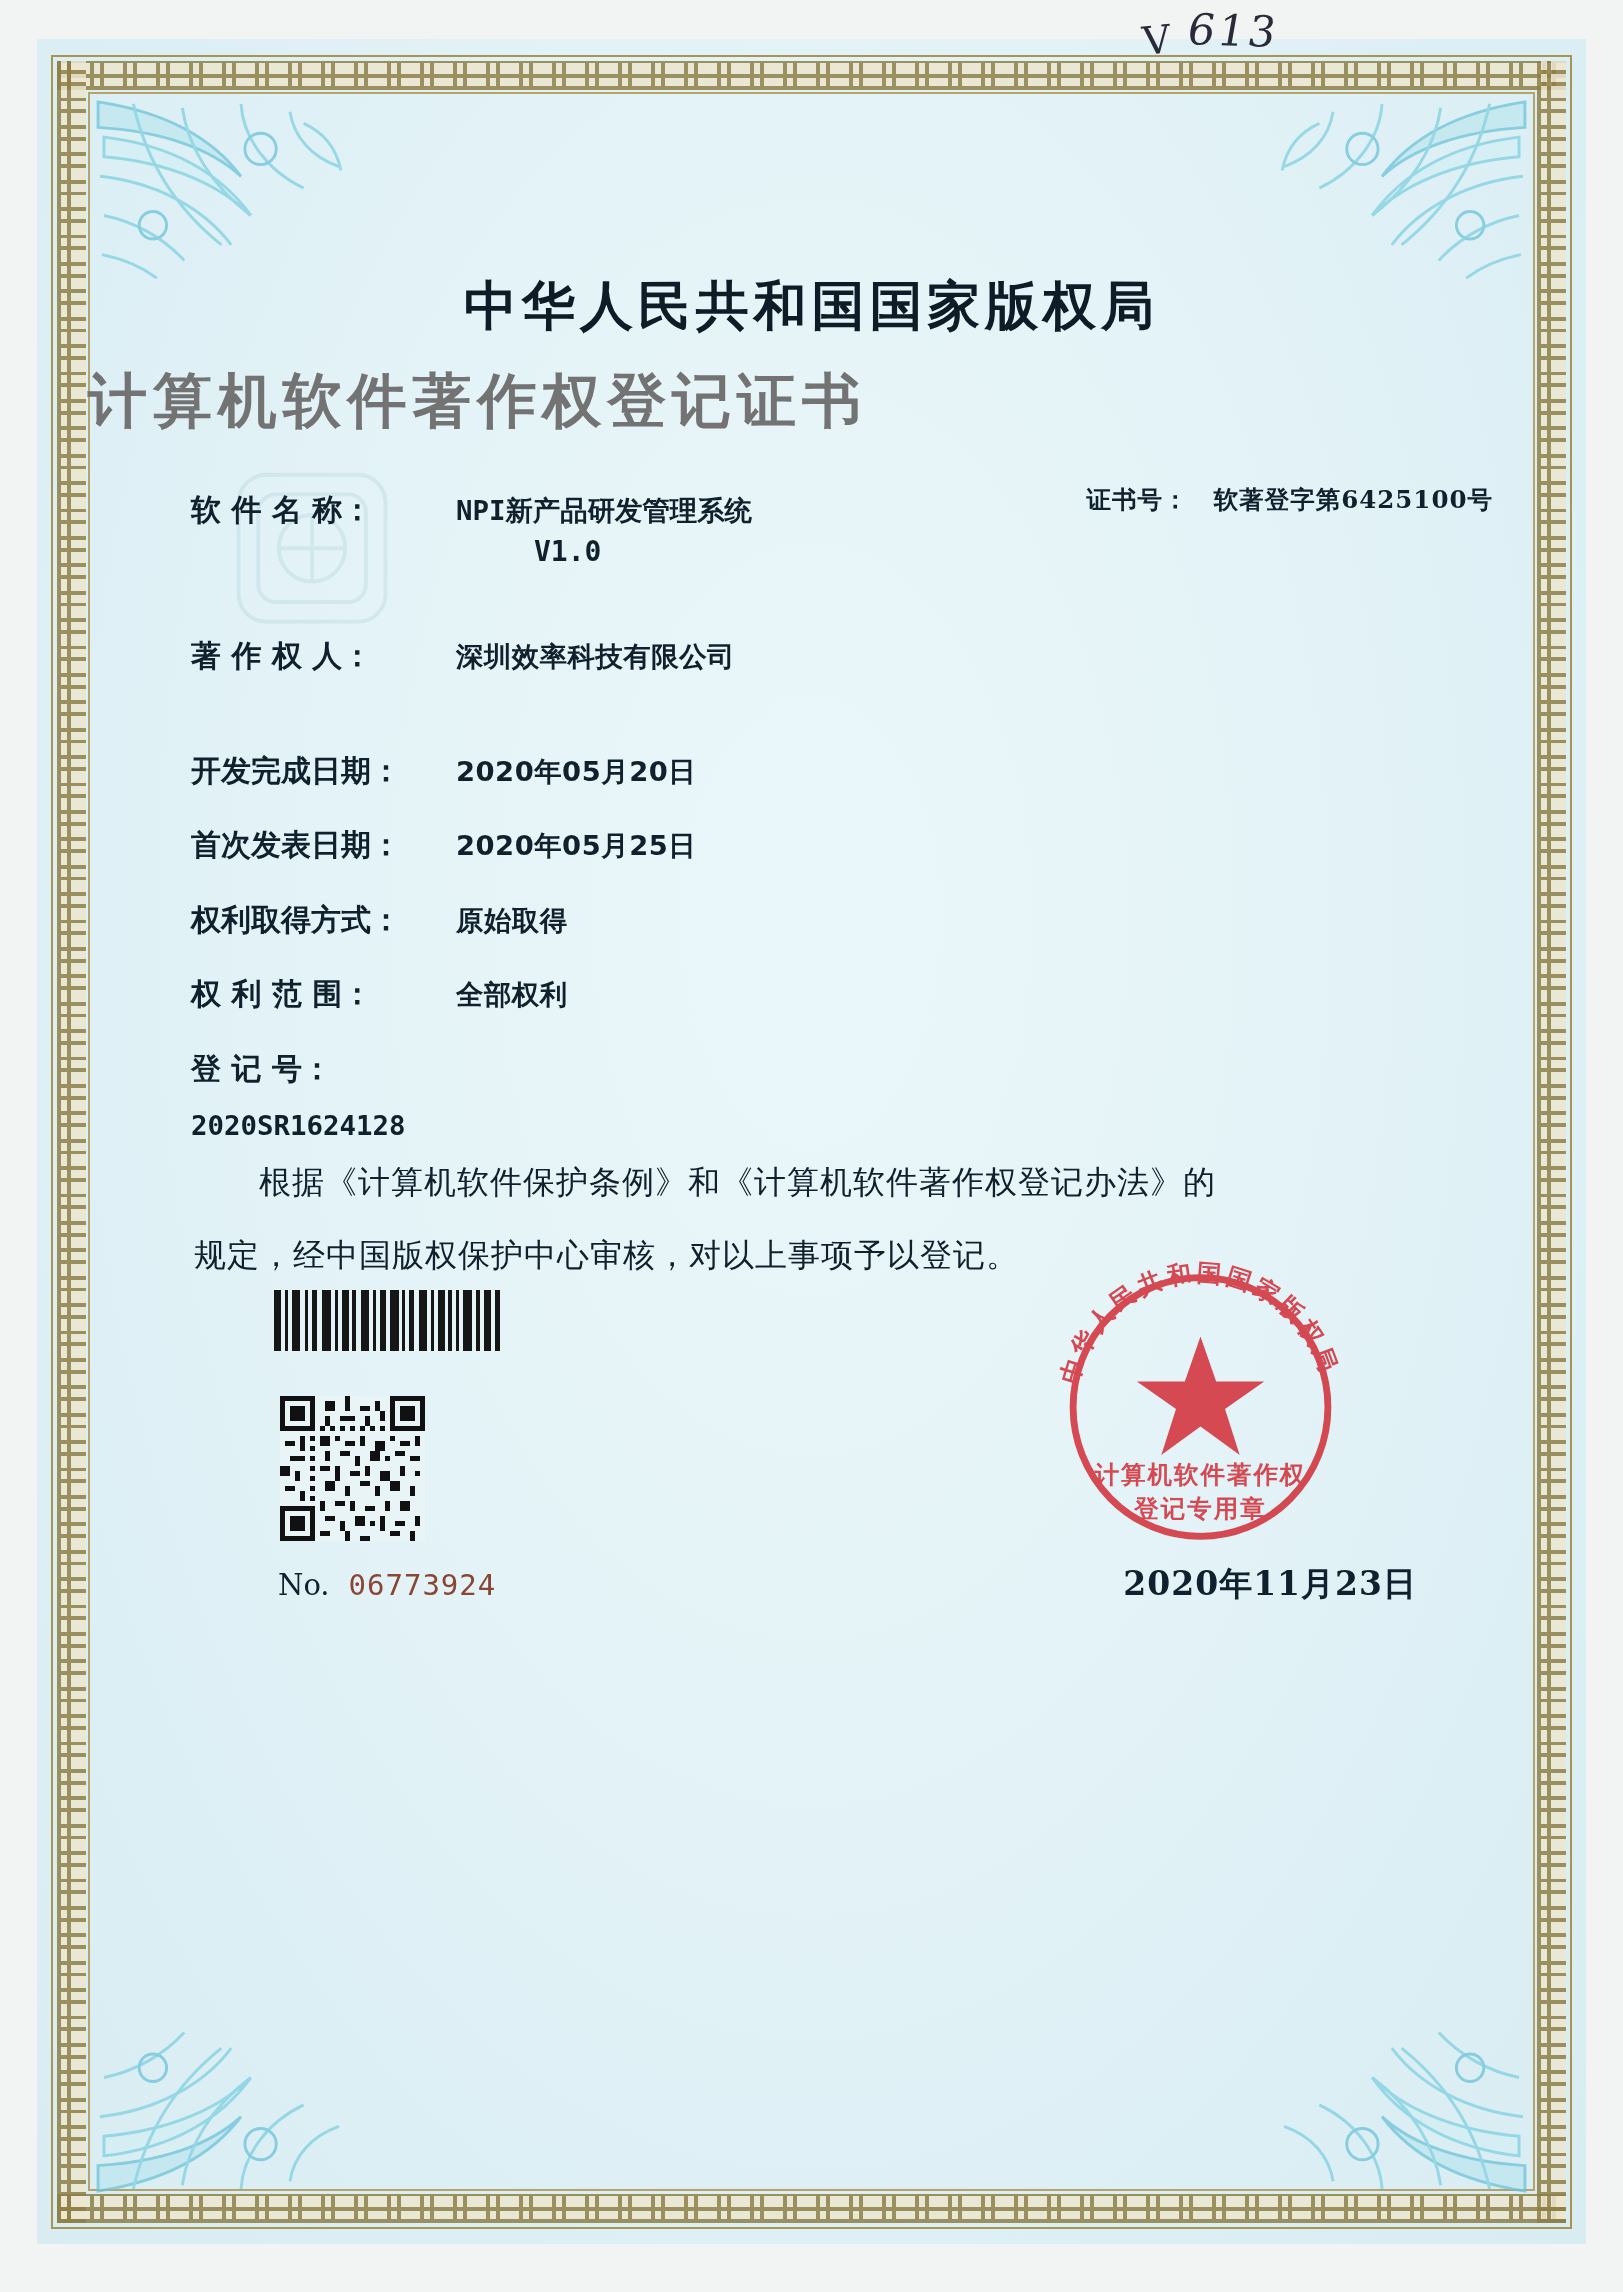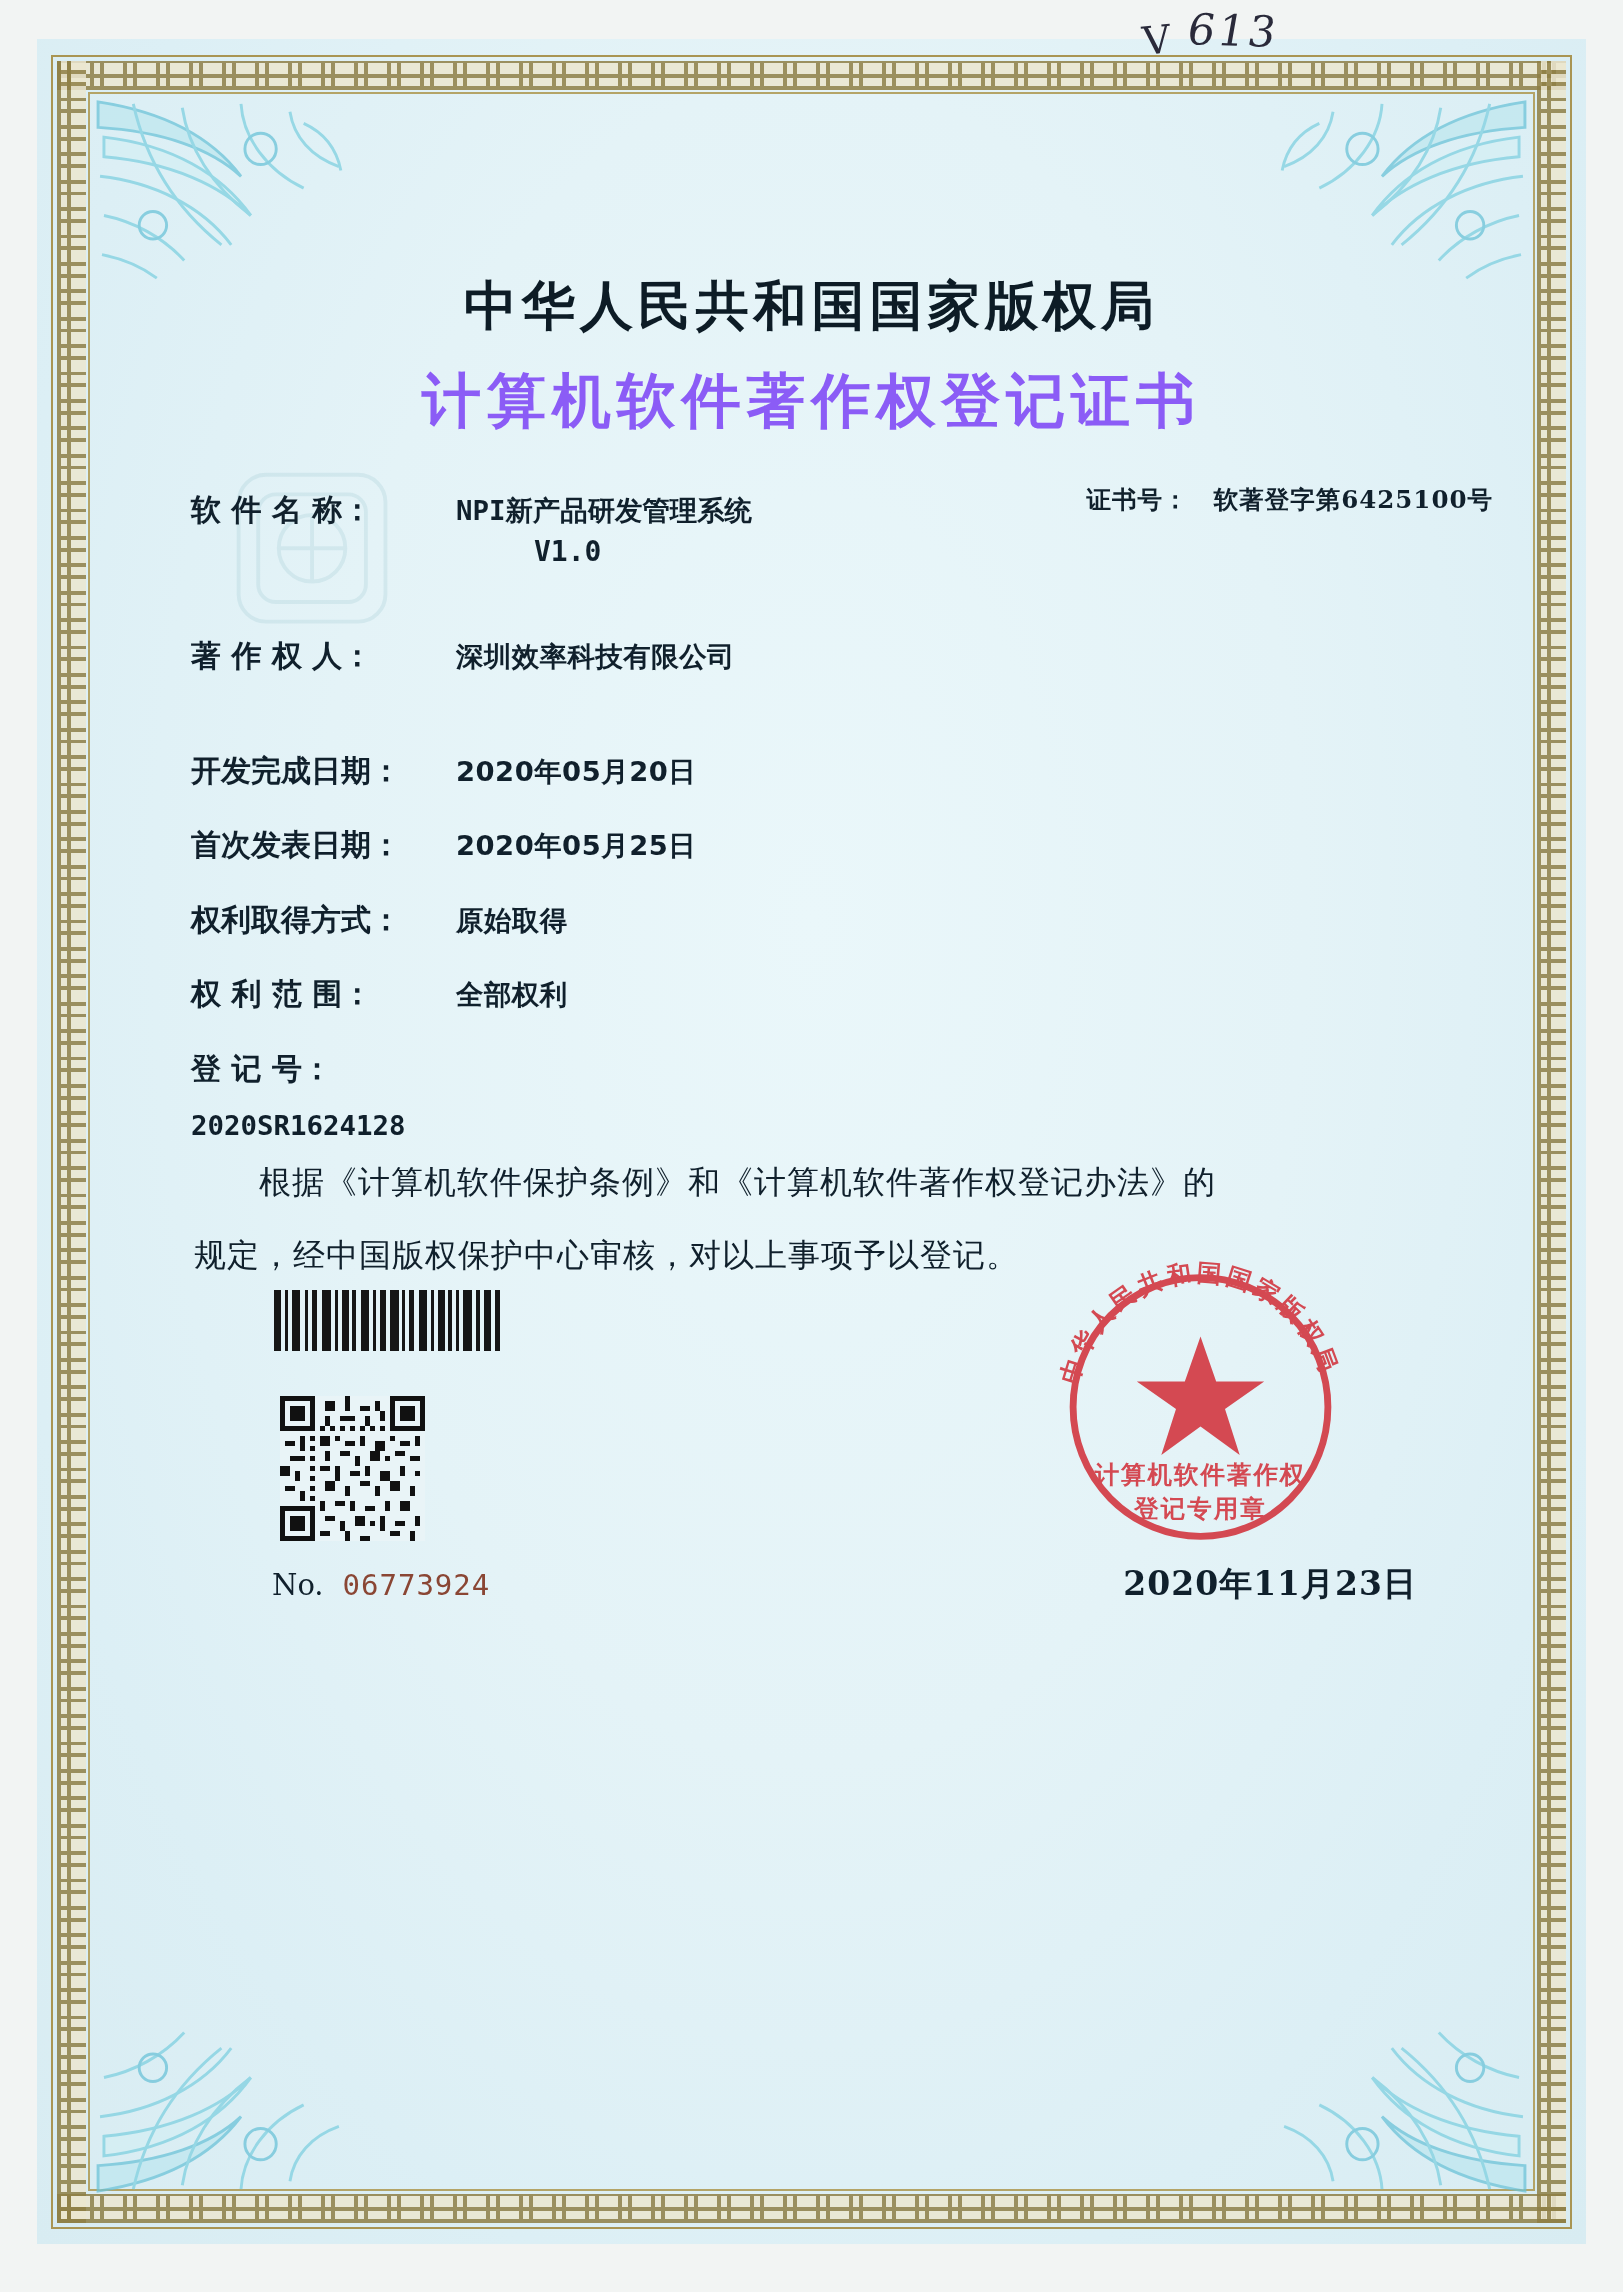--- a/index.html
+++ b/index.html
@@ -120,26 +120,26 @@
     font-size: 53px;
     font-weight: 700;
     letter-spacing: 4.9px;
     color: #0d1c26;
   }
   .title-sub {
     position: absolute;
     top: 270px;
     left: 0;
     width: 100%;
-    text-align: center;
+    text-align: left;
     font-family: "DejaVu Serif", serif;
     font-size: 59px;
     font-weight: 700;
     letter-spacing: 5.9px;
-    color: #8b5cf6;
+    color: #737373;
   }
 
   .cert-no {
     position: absolute;
     top: 372px;
     right: 42px;
     font-family: "DejaVu Serif", serif;
     font-size: 24.5px;
     font-weight: 700;
     letter-spacing: 1px;
@@ -229,21 +229,21 @@
     position: absolute;
     left: 936px;
     top: 1168px;
     width: 353px;
     height: 294px;
     opacity: .88;
   }
 
   .serial {
     position: absolute;
-    left: 184px;
+    left: 190px;
     top: 1476px;
     font-size: 29px;
     font-family: "DejaVu Serif", serif;
   }
   .serial .num {
     font-family: "DejaVu Sans Mono", monospace;
     color: #8a4634;
     letter-spacing: 1px;
     margin-left: 9.8px;
   }

